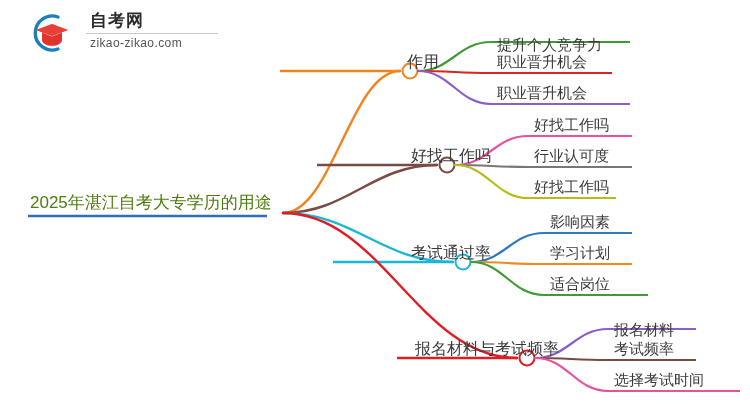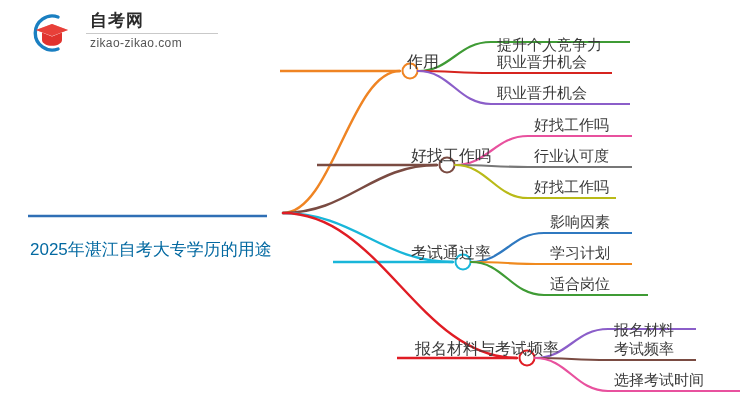--- a/index.html
+++ b/index.html
@@ -75,23 +75,22 @@
   
   .node-label {
     position: absolute;
     font-family: "Liberation Sans", "DejaVu Sans", sans-serif;
     color: #3a3a3a;
     white-space: nowrap;
     line-height: 1;
   }
   .root-label {
     font-size: 17px;
-    color: #0369a1;
+    color: #4d7c0f;
     font-weight: normal;
-    margin-top: 47px;
   }
   .branch-label {
     font-size: 16px;
     margin-left: 45px;
   }
   .leaf-label {
     font-size: 15px;
   }
 </style>
 </head>

